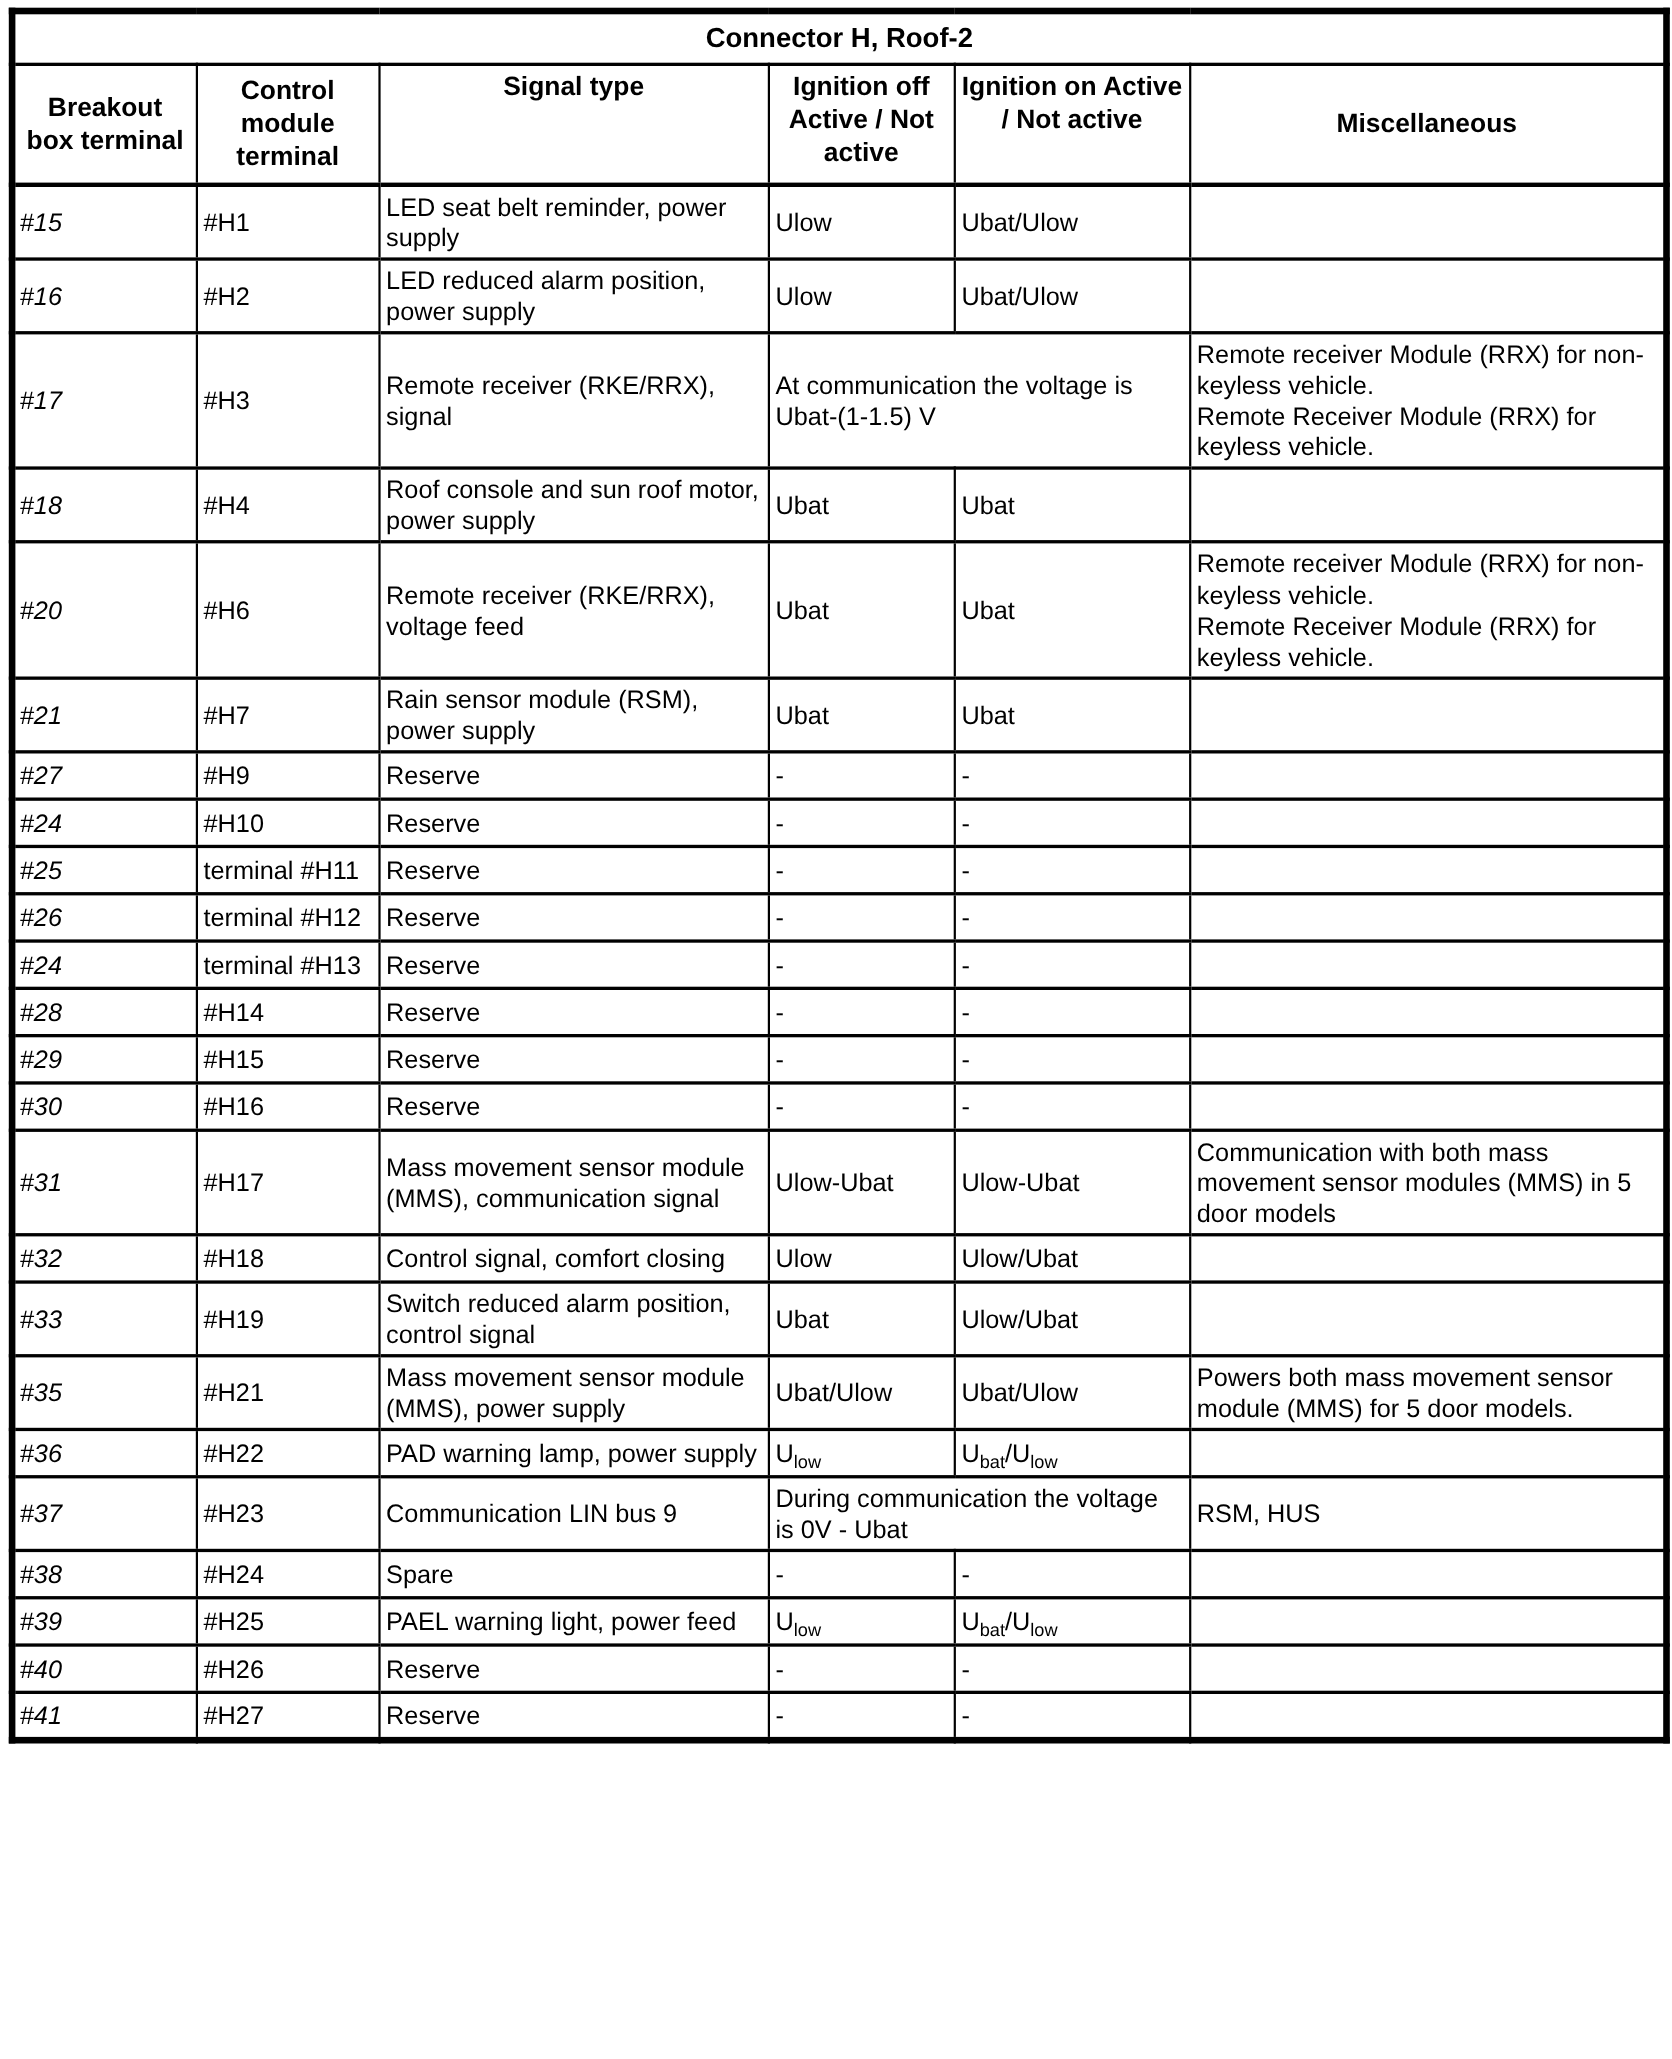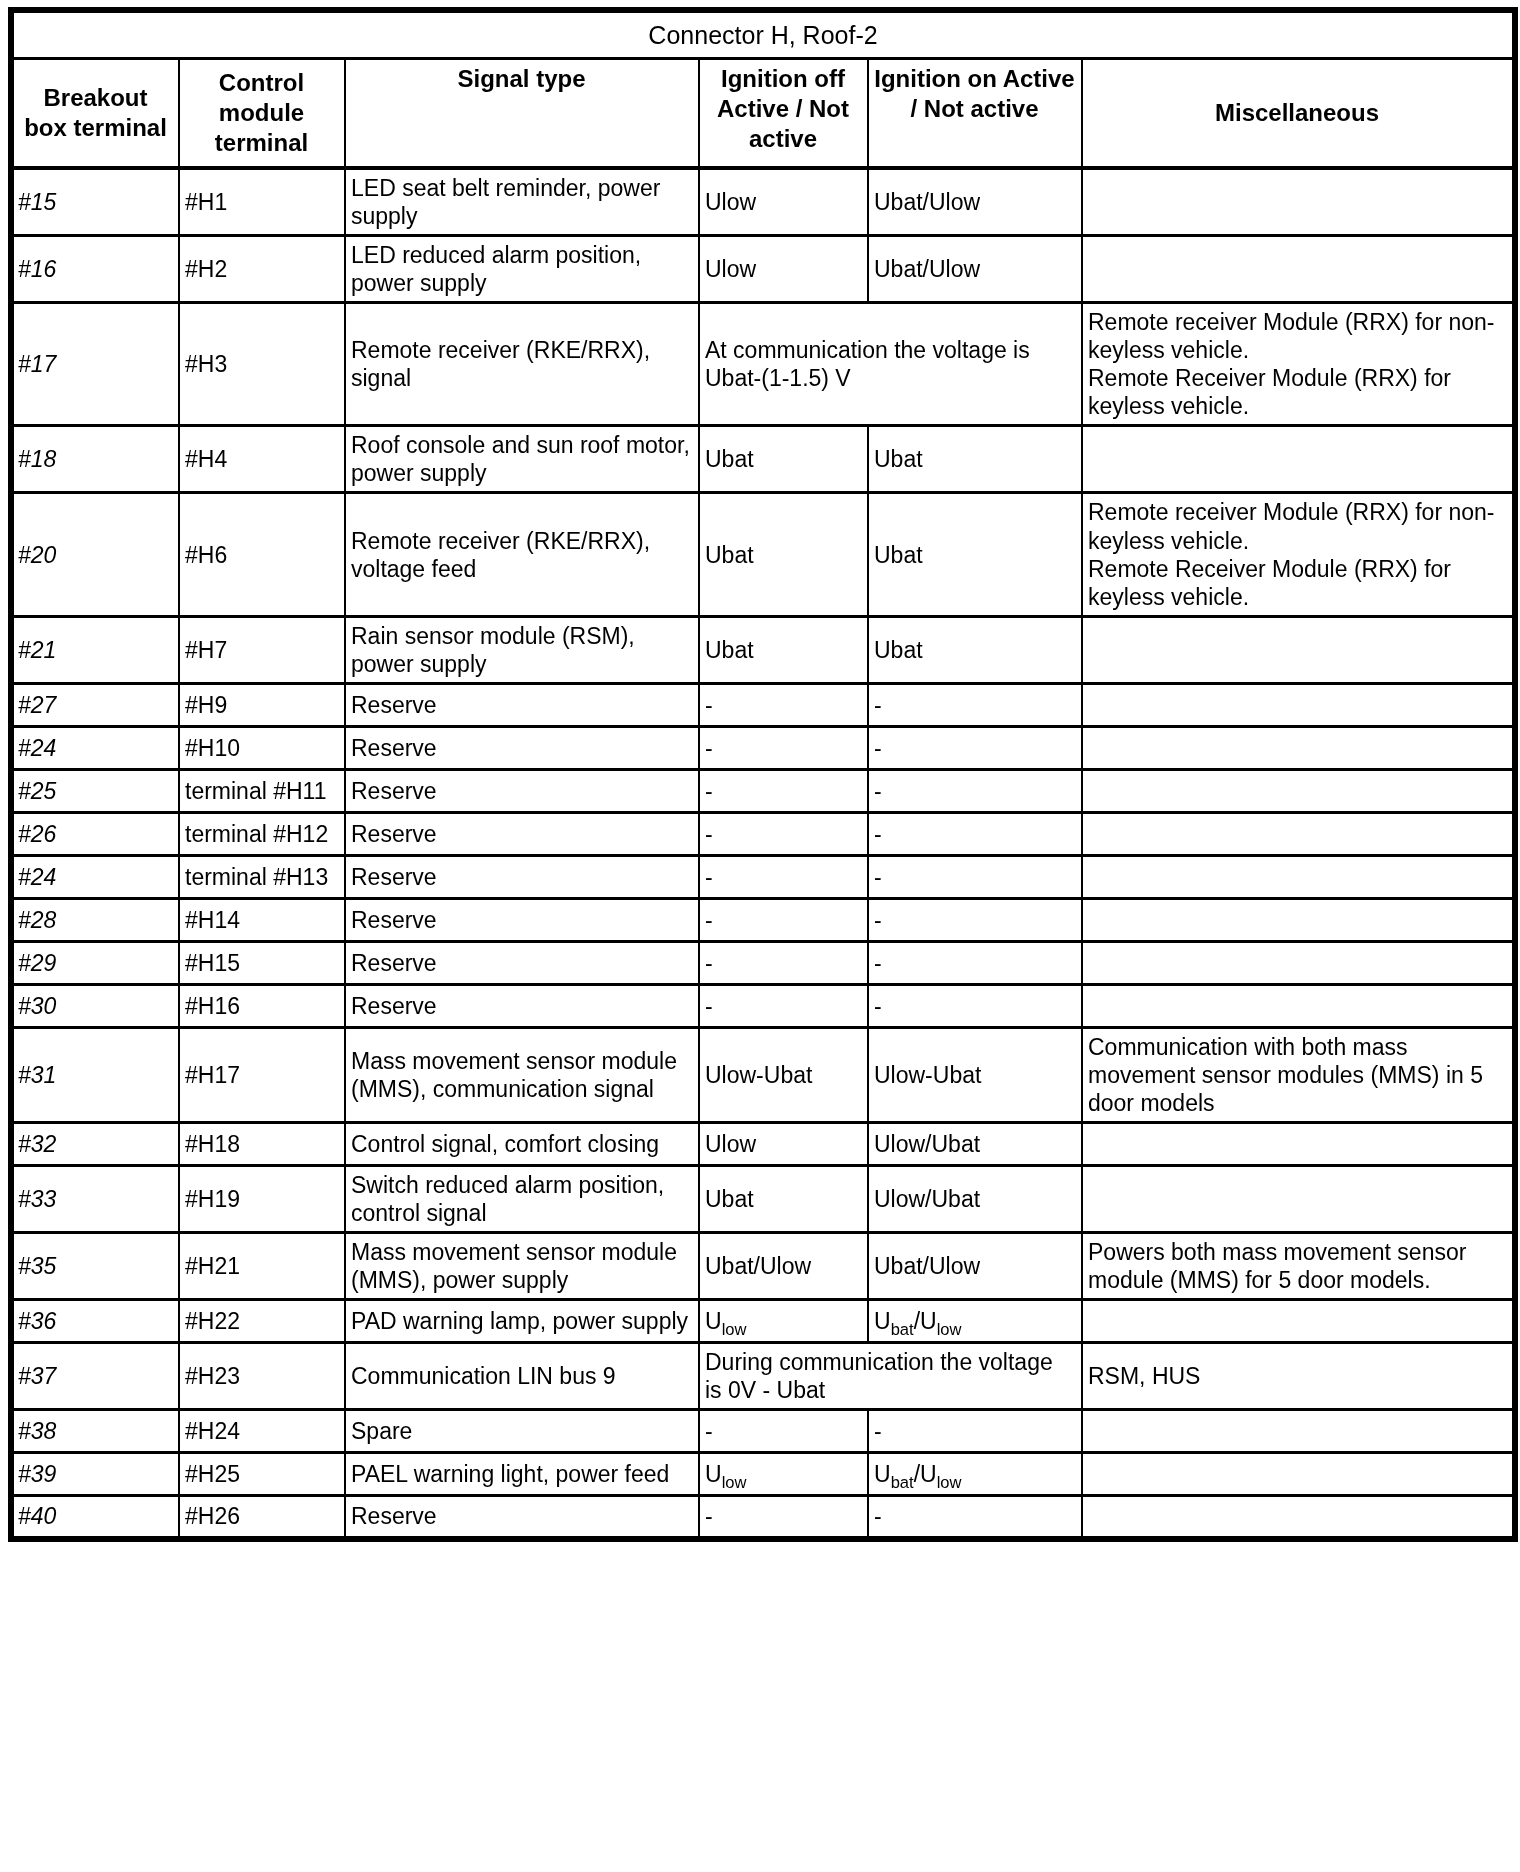--- a/index.html
+++ b/index.html
@@ -34,21 +34,21 @@
     border-right: 2px solid #000000;
     border-top: 3px solid #000000;
     border-bottom: 3px solid #000000;
     padding: 4px 6px 4px 5px;
     white-space: pre-wrap;
     word-wrap: break-word;
     overflow: hidden;
   }
   th.table-title {
     font-size: 25px;
-    font-weight: normal;
+    font-weight: bold;
     vertical-align: middle;
     height: 36px;
     padding: 4px;
   }
   tr.header-row th {
     font-size: 24px;
     font-weight: bold;
     line-height: 1.25;
     border-bottom-width: 4px;
     height: 98px;
@@ -272,15 +272,23 @@
           <td class="c-misc"></td>
         </tr>
         <tr>
           <td class="c-breakout">#40</td>
           <td class="c-module">#H26</td>
           <td class="c-signal">Reserve</td>
           <td class="c-ign">-</td>
           <td class="c-ign">-</td>
           <td class="c-misc"></td>
         </tr>
+        <tr>
+          <td class="c-breakout">#41</td>
+          <td class="c-module">#H27</td>
+          <td class="c-signal">Reserve</td>
+          <td class="c-ign">-</td>
+          <td class="c-ign">-</td>
+          <td class="c-misc"></td>
+        </tr>
       </tbody>
   </table>
 </div>
 
 </body></html>

